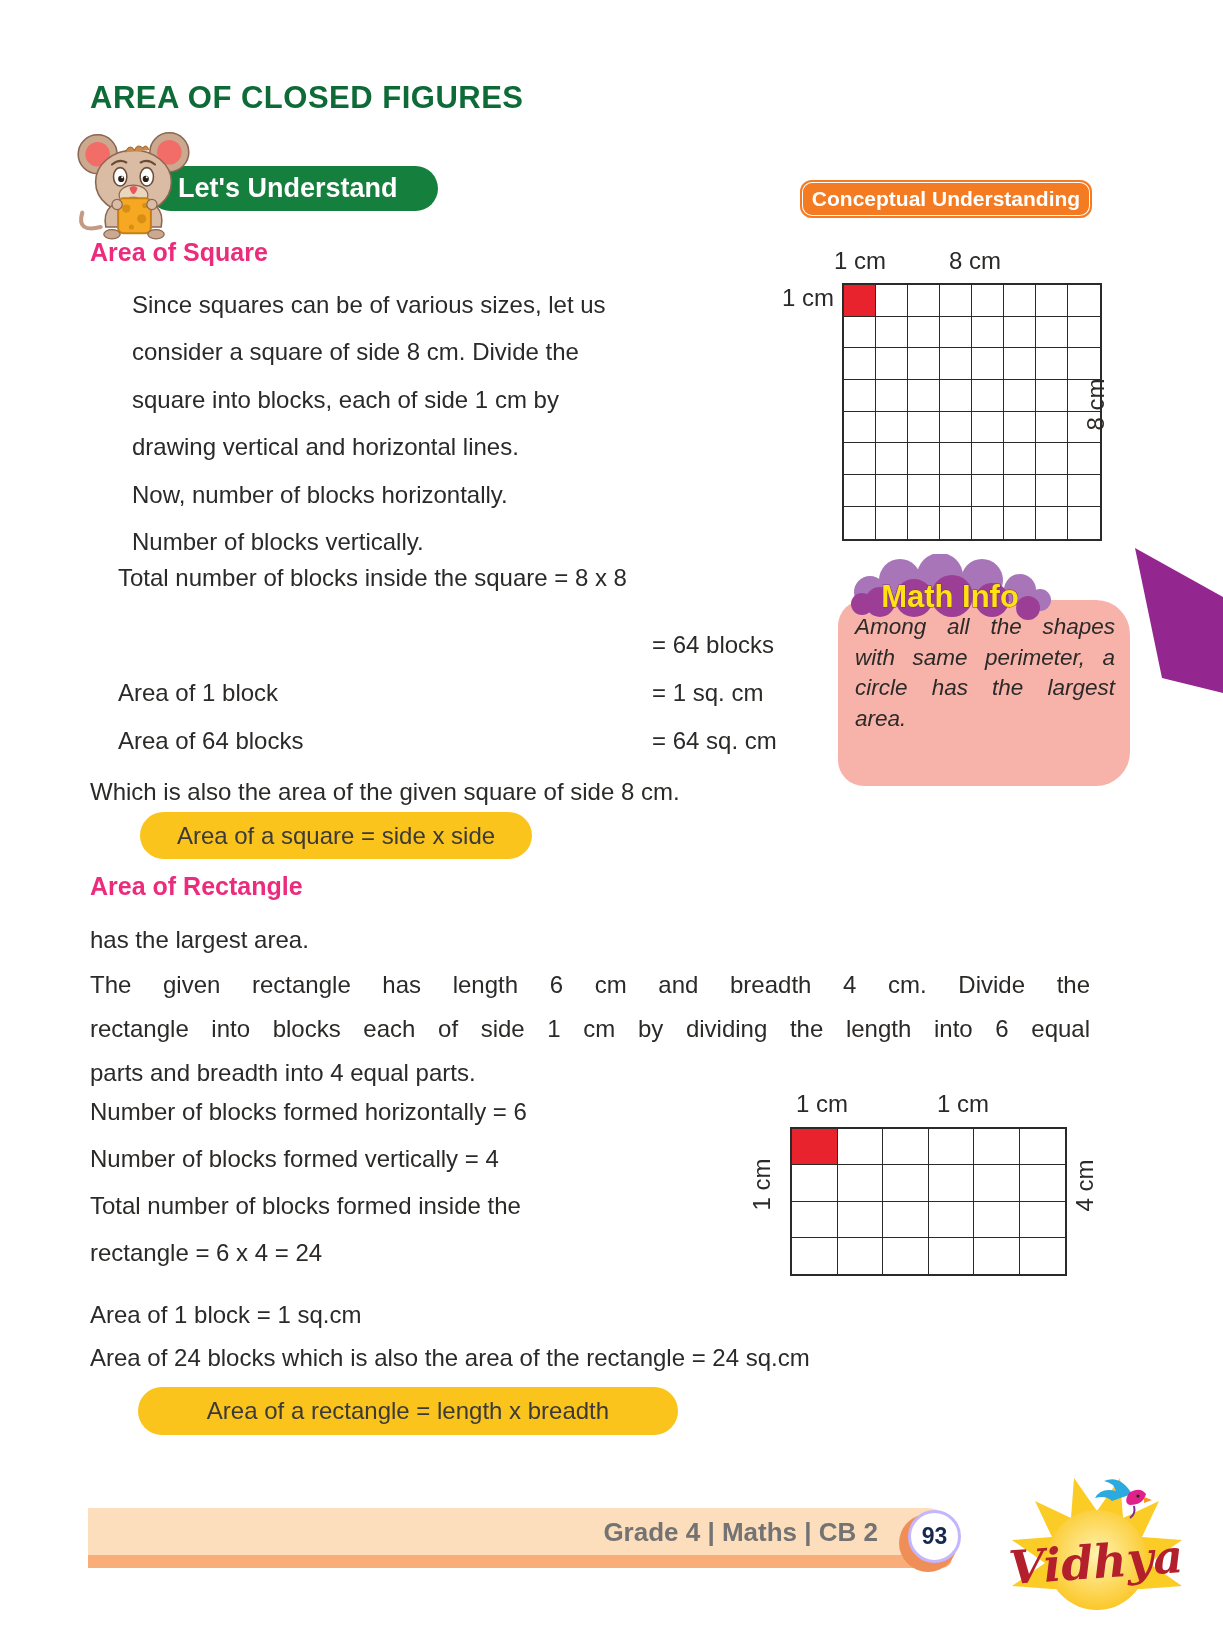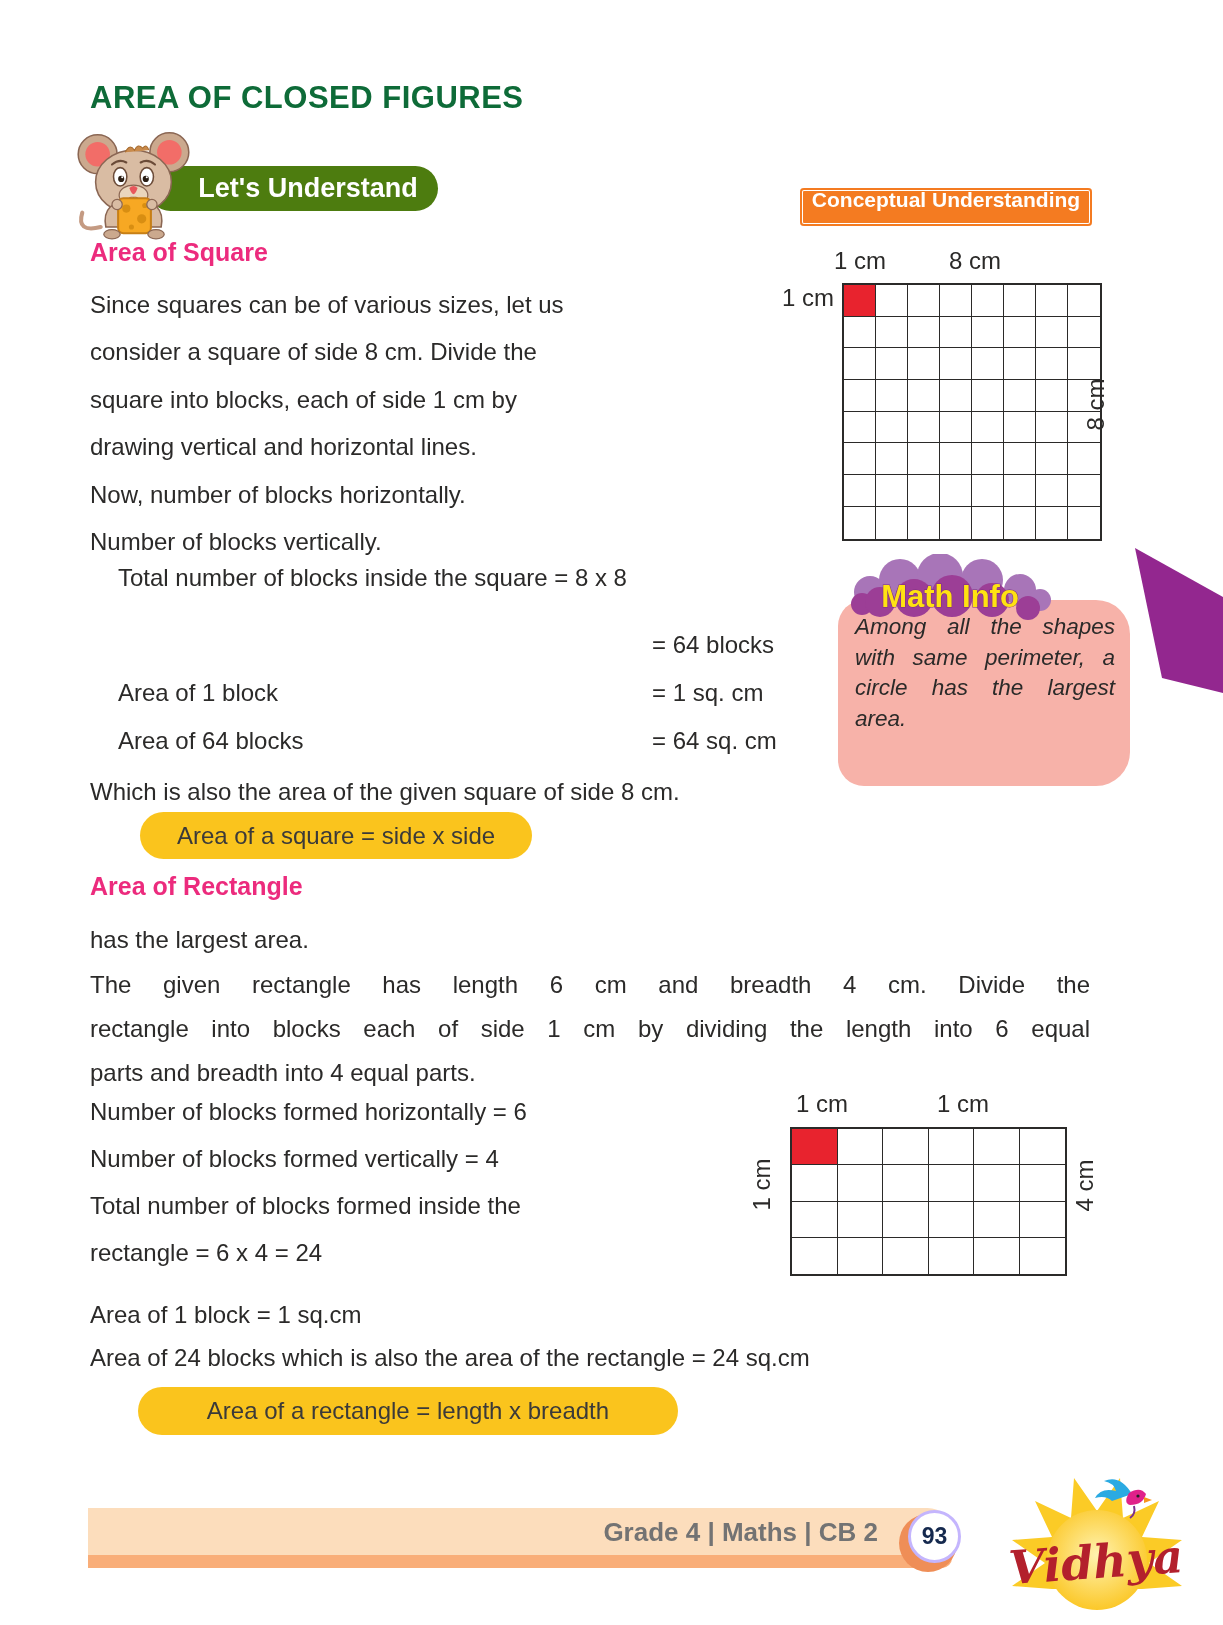--- a/index.html
+++ b/index.html
@@ -5,32 +5,32 @@
   html,body{margin:0;padding:0;}
   body{
     width:1223px;height:1625px;position:relative;background:#ffffff;
     font-family:"Liberation Sans",sans-serif;color:#2B2A29;overflow:hidden;
   }
   .abs{position:absolute;}
 
   
   #title{left:90px;top:80px;font-size:31px;font-weight:bold;color:#0E6B38;letter-spacing:.5px;}
   #mascot{left:70px;top:128px;width:128px;height:112px;z-index:3;}
-  #lets-pill{left:148px;top:166px;width:290px;height:45px;background:#4d7c0f;border-radius:26px;
-    color:#fff;font-weight:bold;font-size:27px;display:flex;align-items:center;justify-content:center;
+  #lets-pill{left:148px;top:166px;width:290px;height:45px;background:#15803d;border-radius:26px;
+    color:#fff;font-weight:bold;font-size:27px;display:flex;align-items:center;justify-content:flex-start;
     padding-left:30px;box-sizing:border-box;z-index:2;}
-  #concept-badge{left:800px;top:188px;width:292px;height:38px;background:#F47B21;border-radius:4px;
-    color:#fff;font-weight:bold;font-size:21px;display:flex;justify-content:center;
+  #concept-badge{left:800px;top:180px;width:292px;height:38px;background:#F47B21;border-radius:12px;
+    color:#fff;font-weight:bold;font-size:21px;display:flex;align-items:center;justify-content:center;
     box-shadow:inset 0 0 0 2px #F47B21, inset 0 0 0 3px #ffffff;}
 
   
   .pink-heading{font-size:25px;font-weight:bold;color:#EC2B7D;}
   #sq-heading{left:90px;top:238px;}
   #sq-body{left:90px;top:281px;width:590px;font-size:24px;}
-  #sq-body .tline{height:47.5px;display:flex;align-items:center;}
+  #sq-body .tline{height:47.5px;display:flex;align-items:center;margin-left:42px;}
   .eq{font-size:24px;line-height:30px;}
   #eq1{left:118px;top:563px;}
   #eq2r{left:652px;top:630px;}
   #eq3l{left:118px;top:678px;} #eq3r{left:652px;top:678px;}
   #eq4l{left:118px;top:726px;} #eq4r{left:652px;top:726px;}
   #closing{left:90px;top:778px;font-size:24px;}
   .formula-pill{background:#FAC41D;border-radius:26px;color:#3B3A39;font-size:24px;
     display:flex;align-items:center;justify-content:center;}
   #pill1{left:140px;top:812px;width:392px;height:47px;}
   #rect-heading{left:90px;top:872px;}

